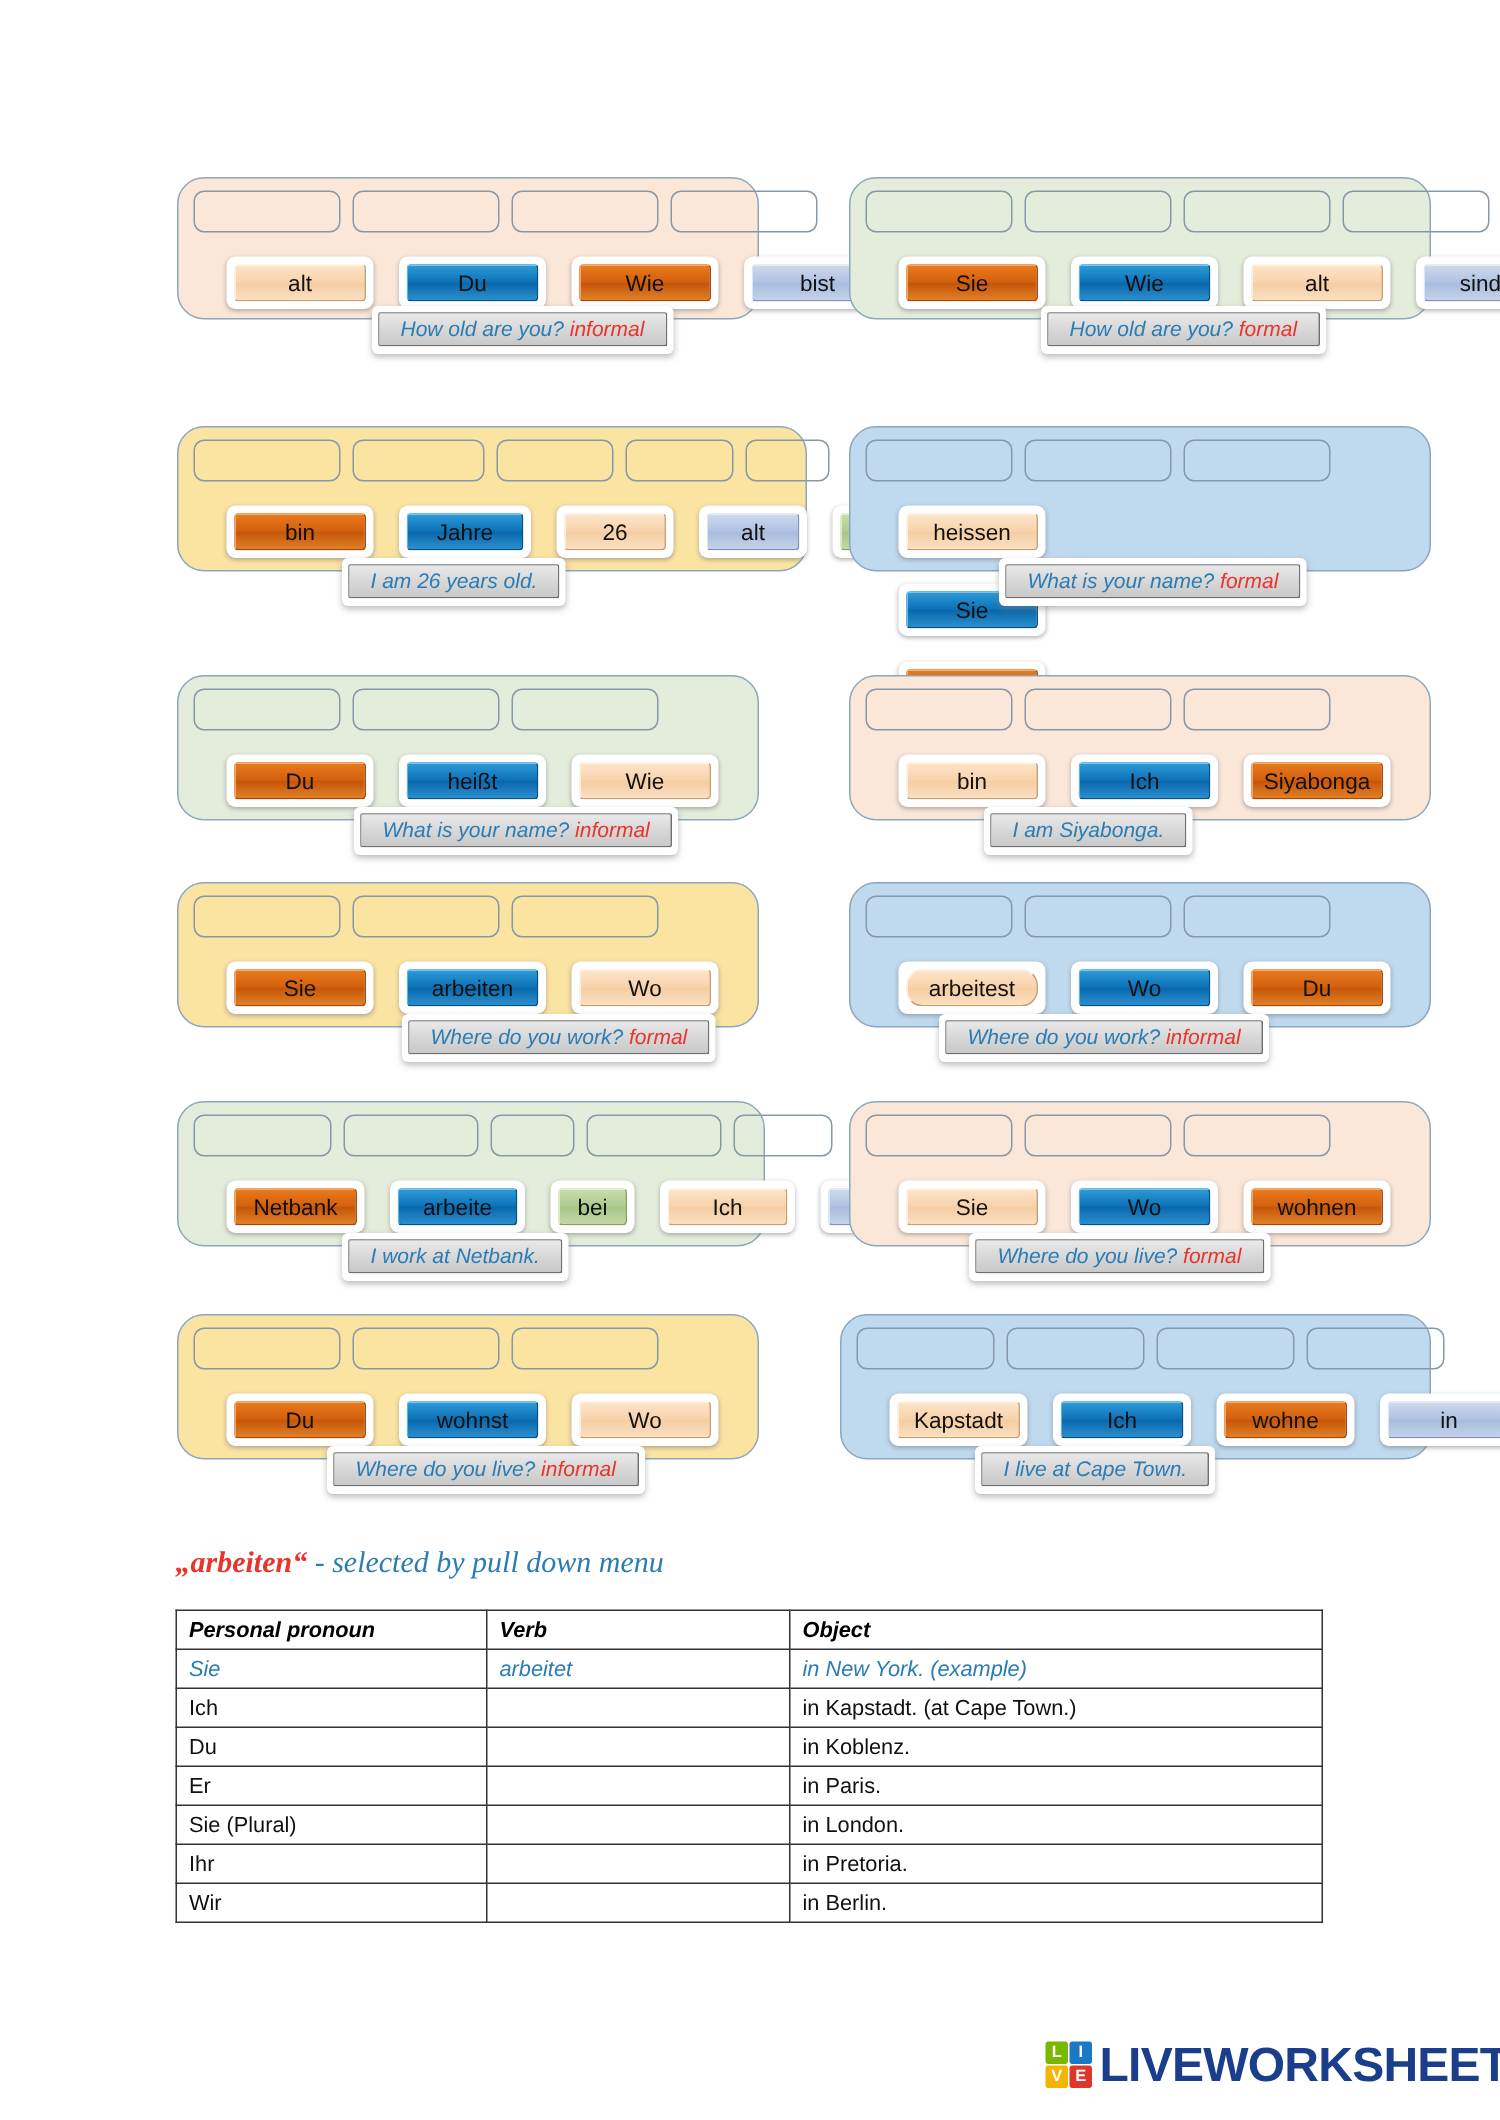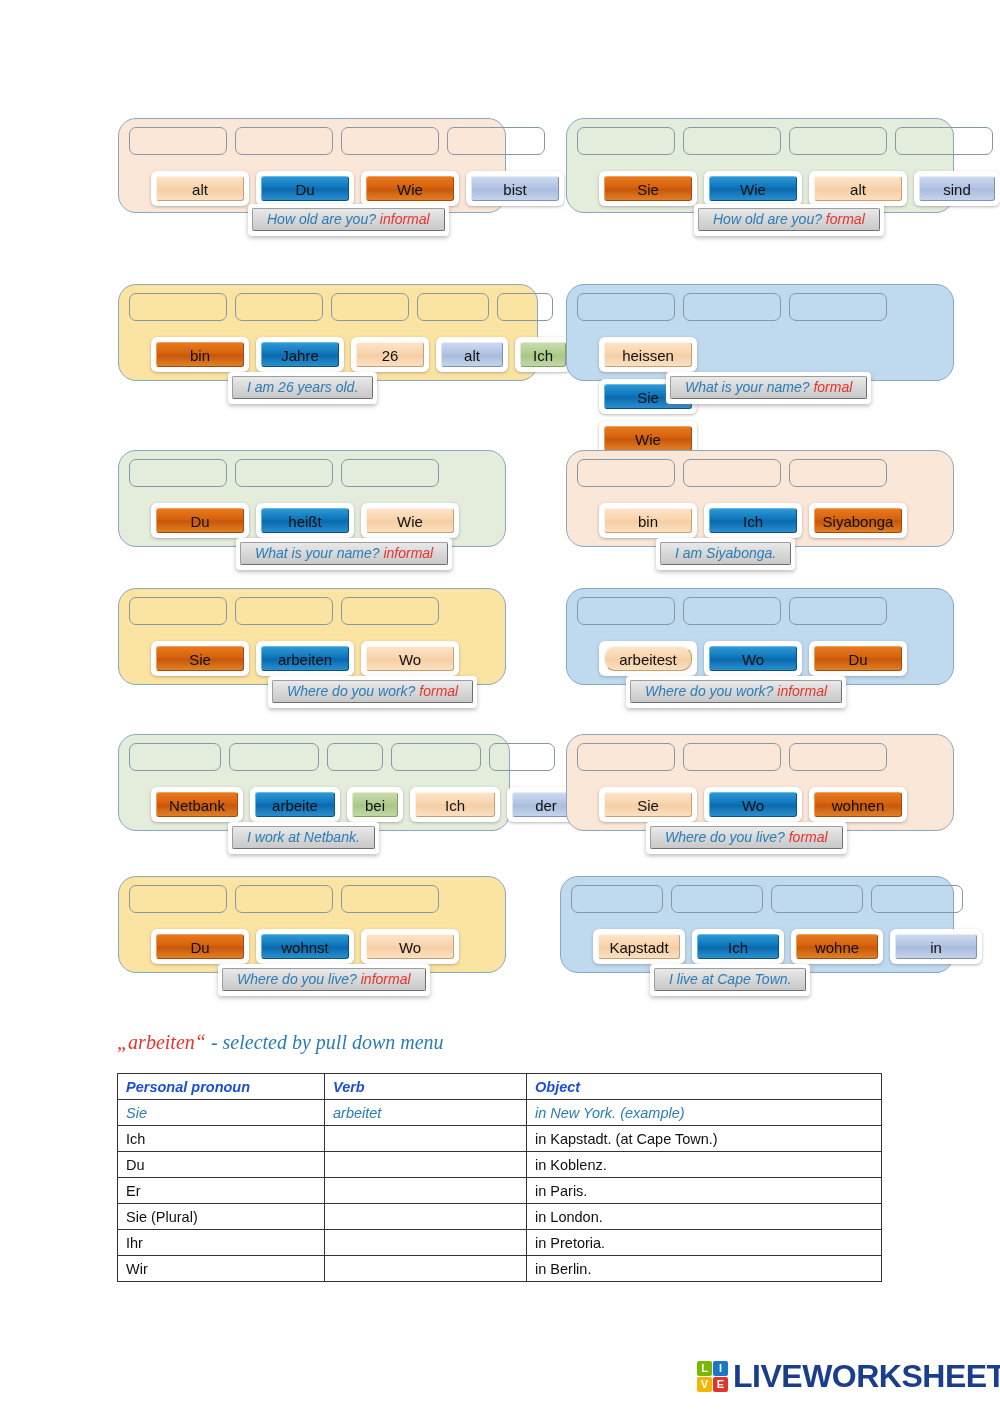--- a/index.html
+++ b/index.html
@@ -53,21 +53,21 @@
     border-radius: 7px;
     background: transparent;
     box-sizing: border-box;
   }
 
   
   .tiles {
     position: absolute;
     left: 8px;
     display: flex;
-    gap: 7px;
+    gap: 17px;
     align-items: center;
     padding-left: 24px;
   }
   .tile-wrap {
     background: #ffffff;
     border-radius: 6px;
     padding: 5px 5px;
     box-shadow: 0 1px 3px rgba(120,120,120,0.55);
   }
   .tile {
@@ -142,21 +142,21 @@
     position: absolute;
     left: 117px;
     top: 1031px;
     font-family: "Liberation Serif", serif;
     font-size: 20px;
     font-style: italic;
     white-space: nowrap;
   }
   .heading .word {
     color: #e8342b;
-    font-weight: normal;
+    font-weight: bold;
     font-family: "Liberation Serif", serif;
   }
   .heading .rest {
     color: #2b7cb5;
   }
 
   
   .tbl-wrap {
     position: absolute;
     left: 117px;
@@ -173,21 +173,21 @@
     height: 23px;
     padding: 1px 8px;
     font-size: 14.5px;
     color: #111111;
     font-family: "Liberation Sans", sans-serif;
     vertical-align: middle;
   }
   table.conj tr.head td {
     font-weight: bold;
     font-style: italic;
-    color: #1d4ed8;
+    color: #000000;
   }
   table.conj tr.example td {
     font-style: italic;
     color: #2b7cb5;
   }
   .col-a { width: 190px; }
   .col-b { width: 185px; }
 
   
   .logo {

